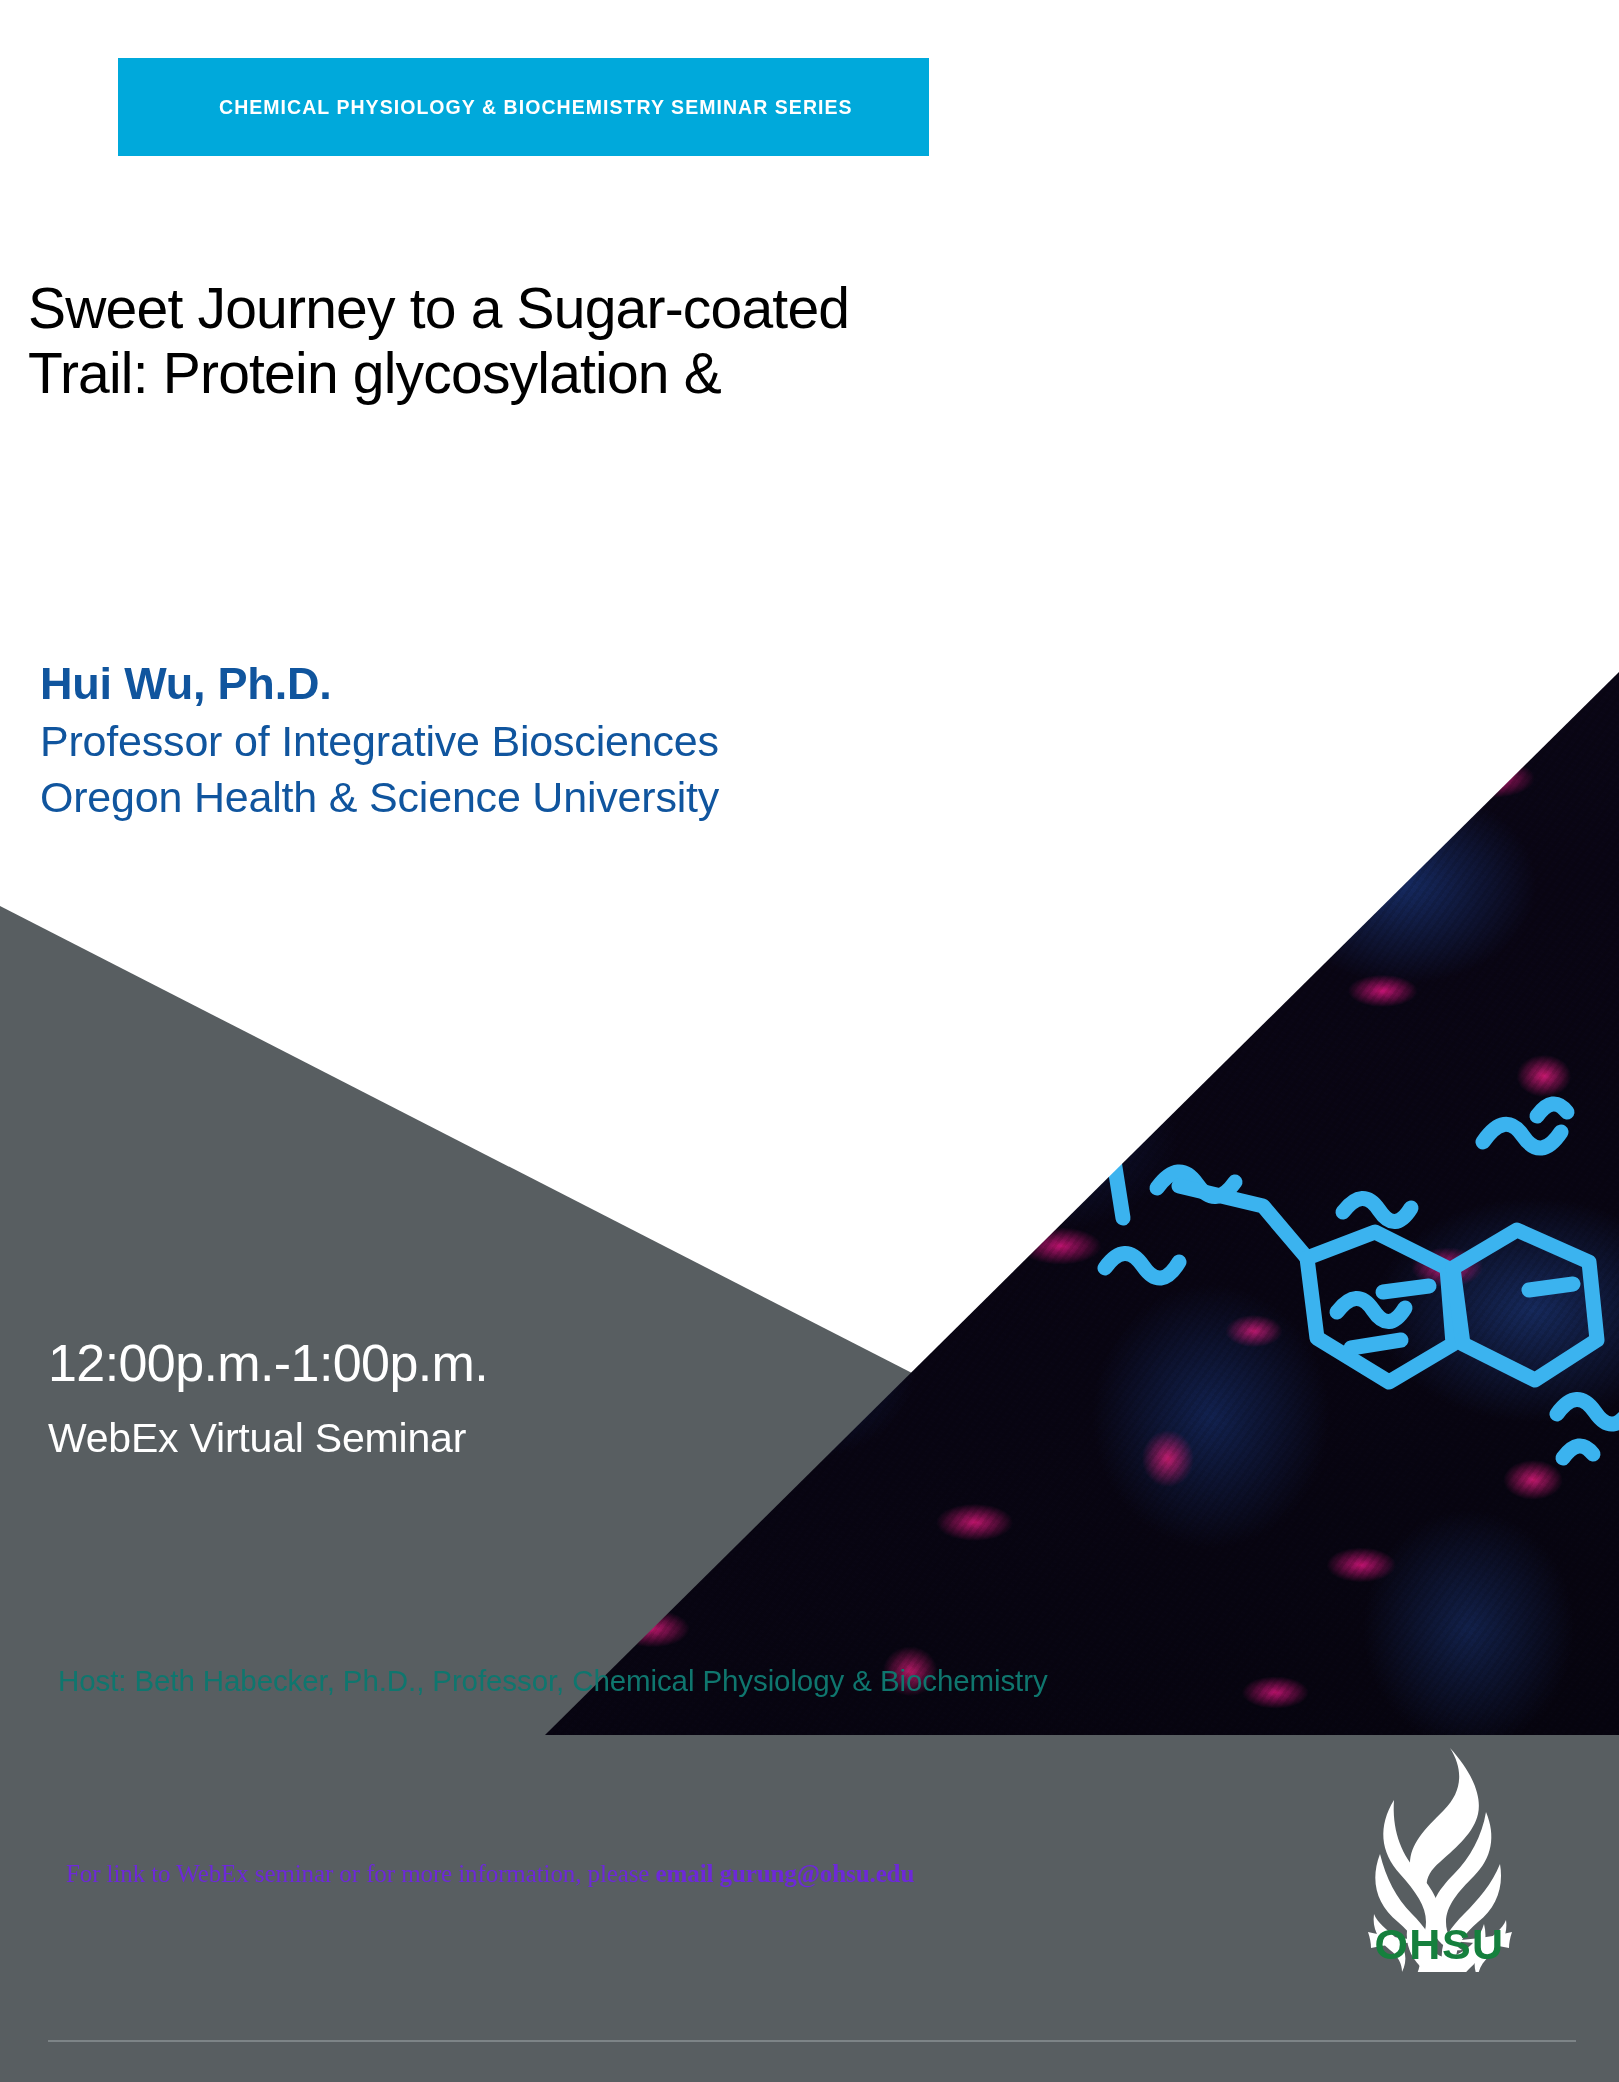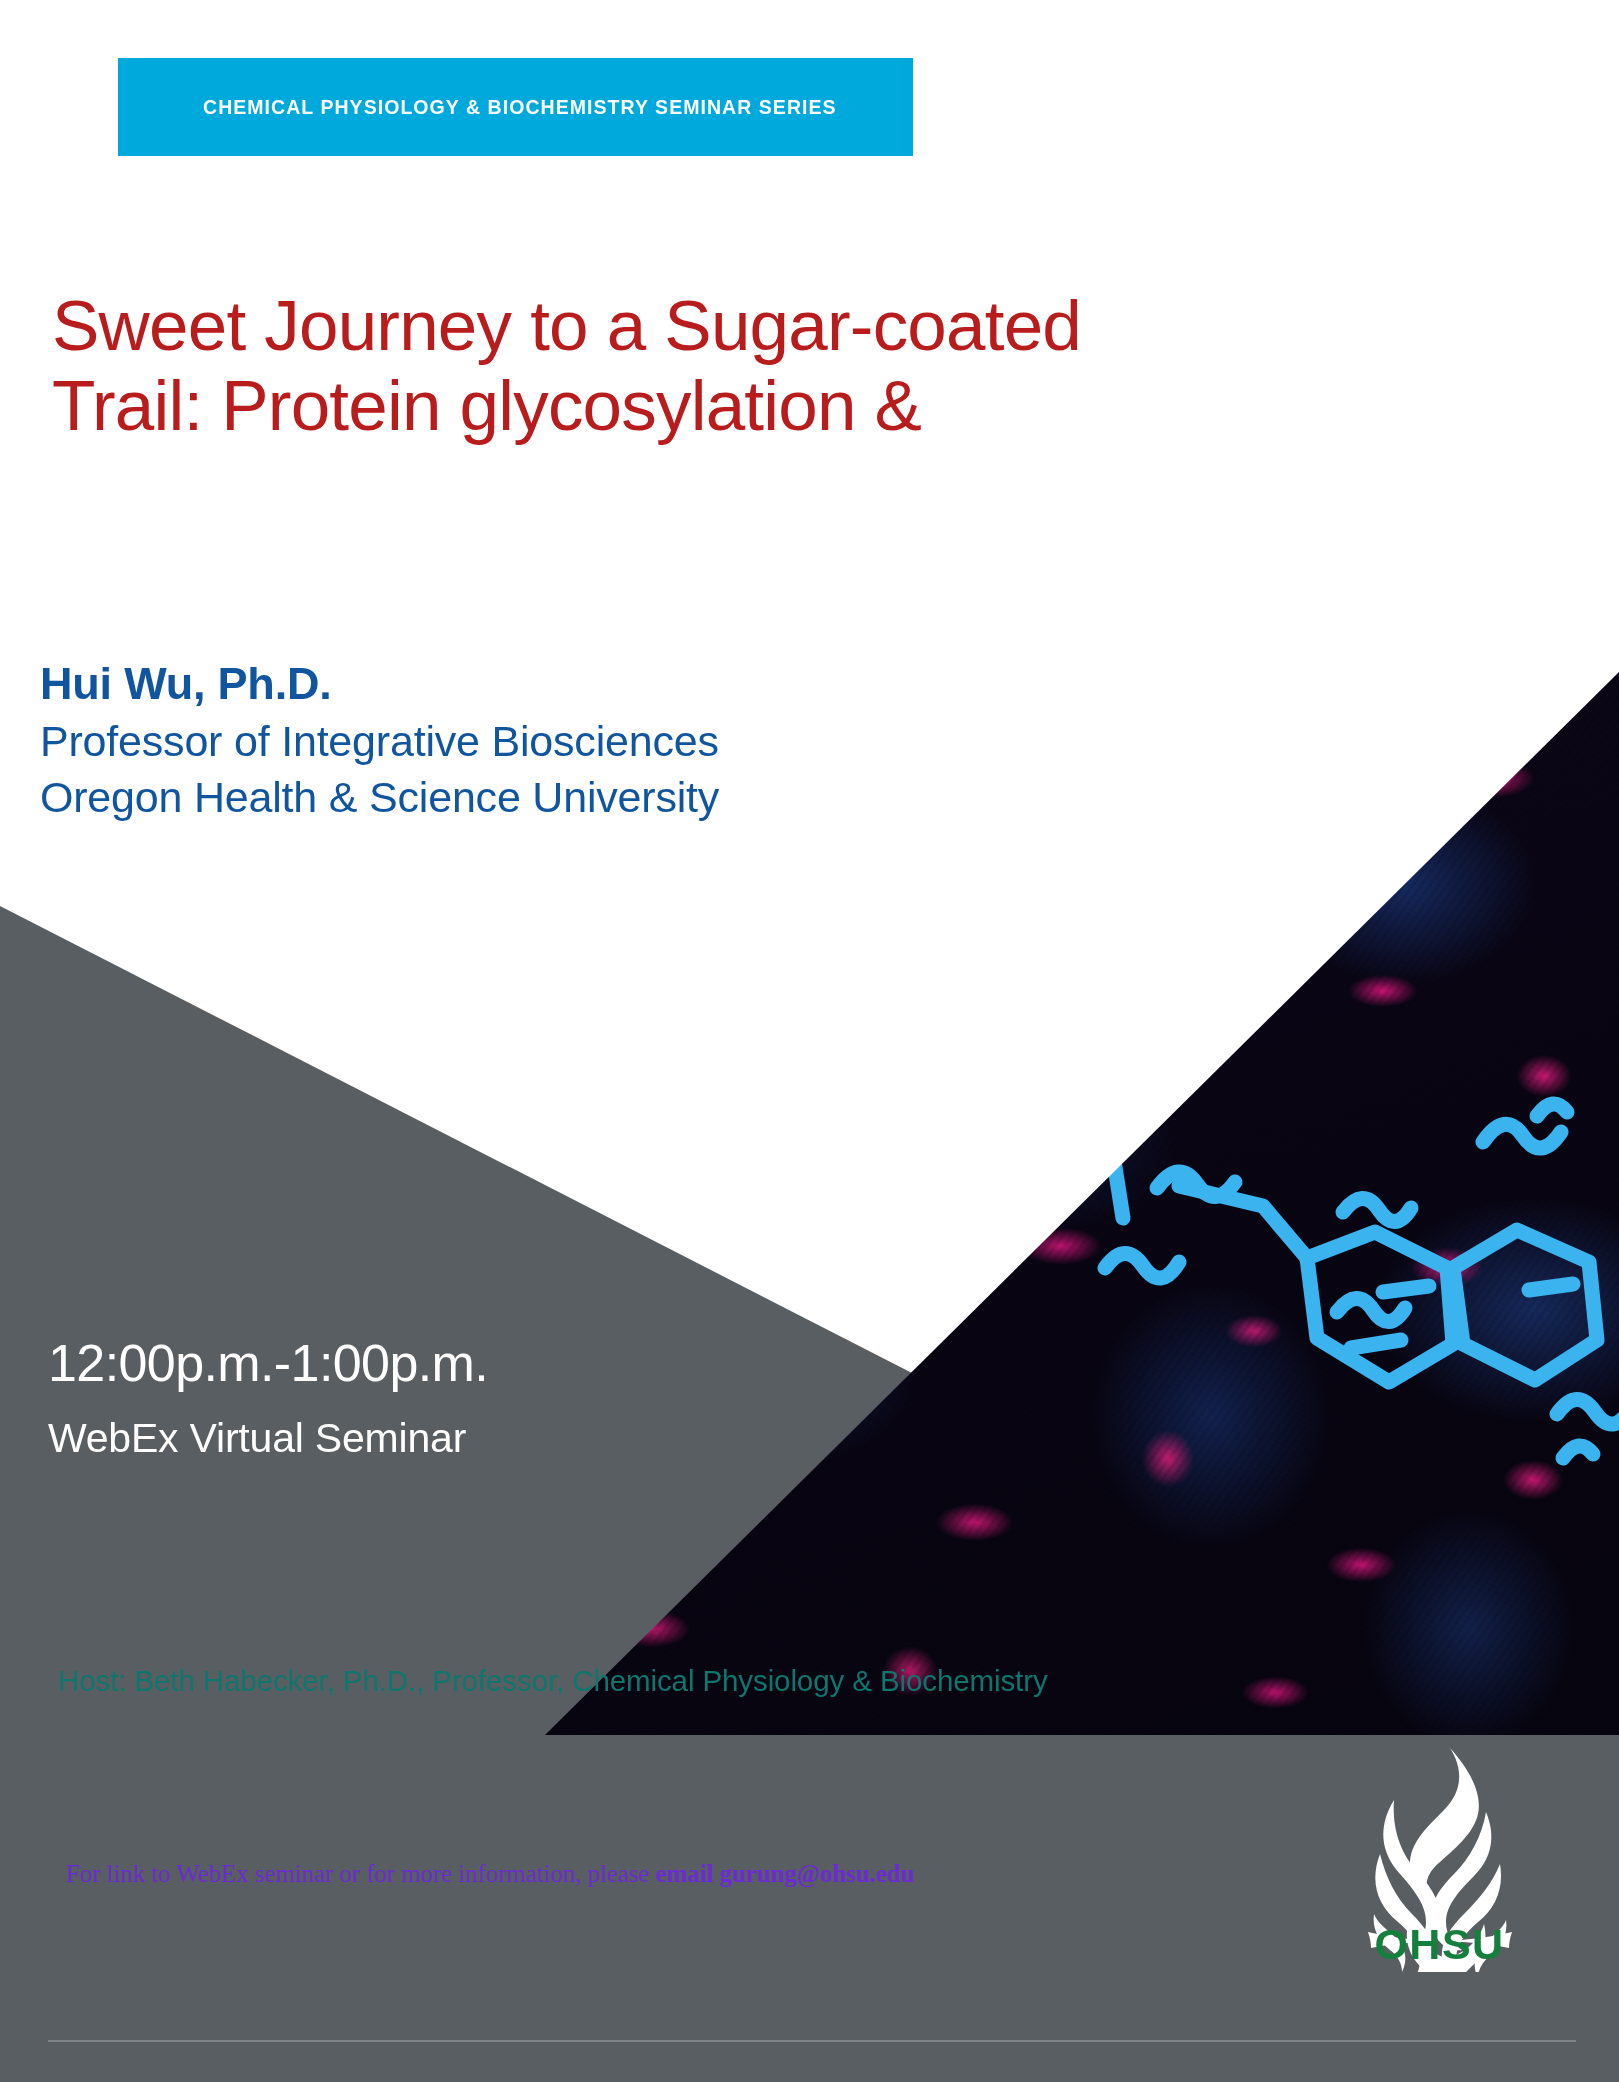--- a/index.html
+++ b/index.html
@@ -89,38 +89,39 @@
 
   
   .eyebrow-bar{
     position:absolute;
     left:118px; top:58px;
     width:795px; height:98px;
     background:#00a9db;
     z-index:6;
     display:flex;
     align-items:center;
+    padding-left:16px;
   }
   .eyebrow-text{
     color:#ffffff;
     font-size:19.5px;
     font-weight:bold;
     letter-spacing:1.05px;
     margin-left:85px;
     white-space:nowrap;
   }
 
   
   .title{
     position:absolute;
-    left:52px; top:238px;
+    left:28px; top:238px;
     width:1430px;
     z-index:6;
-    color:#b91c1c;
-    font-size:71px;
+    color:#000000;
+    font-size:57px;
     font-weight:normal;
     line-height:1.13;
     letter-spacing:-0.8px;
     font-stretch:condensed;
   }
   .title-line{display:block;}
 
   
   .speaker{
     position:absolute;

